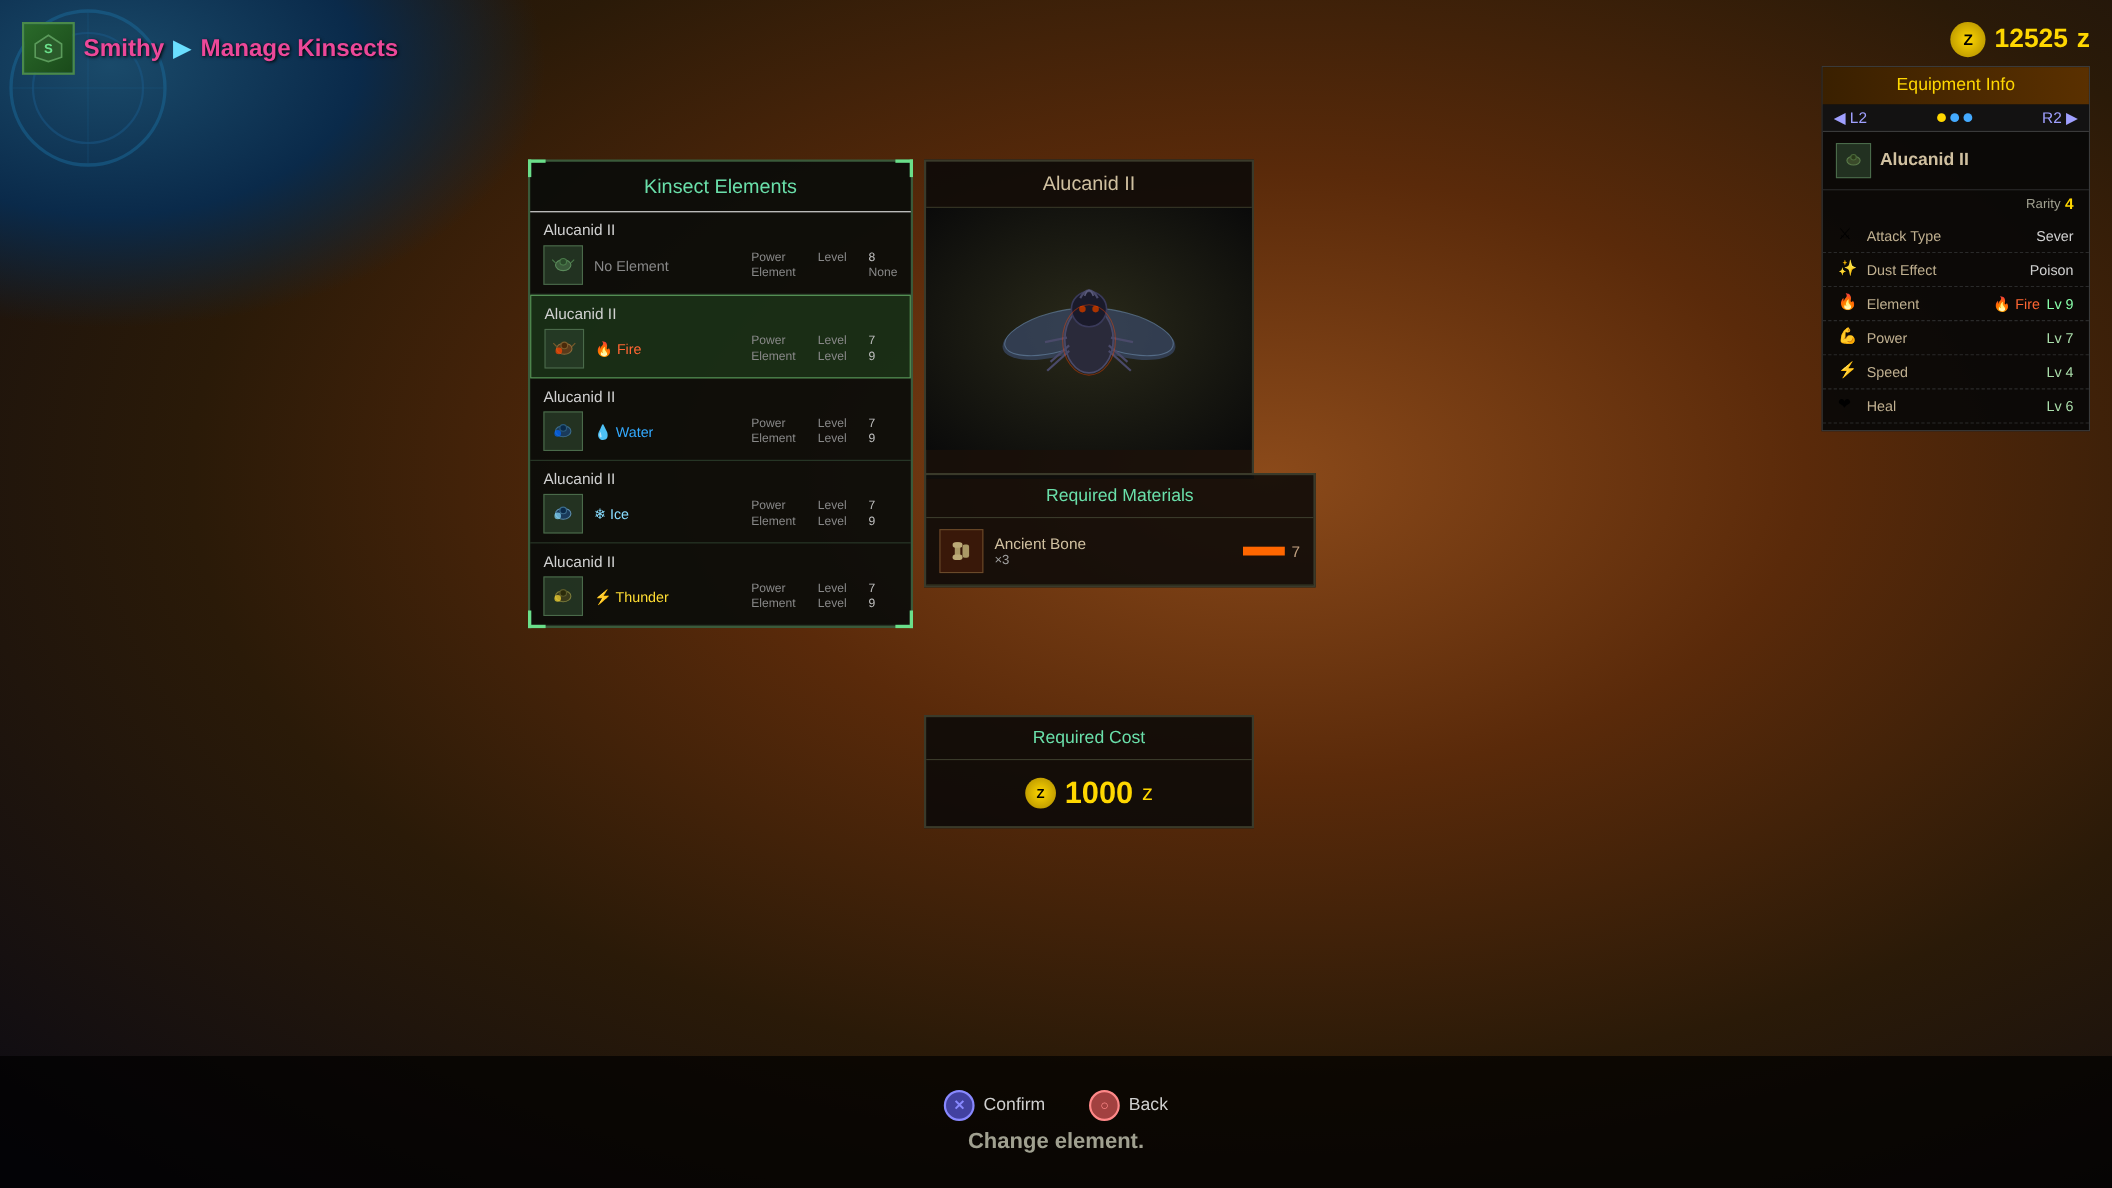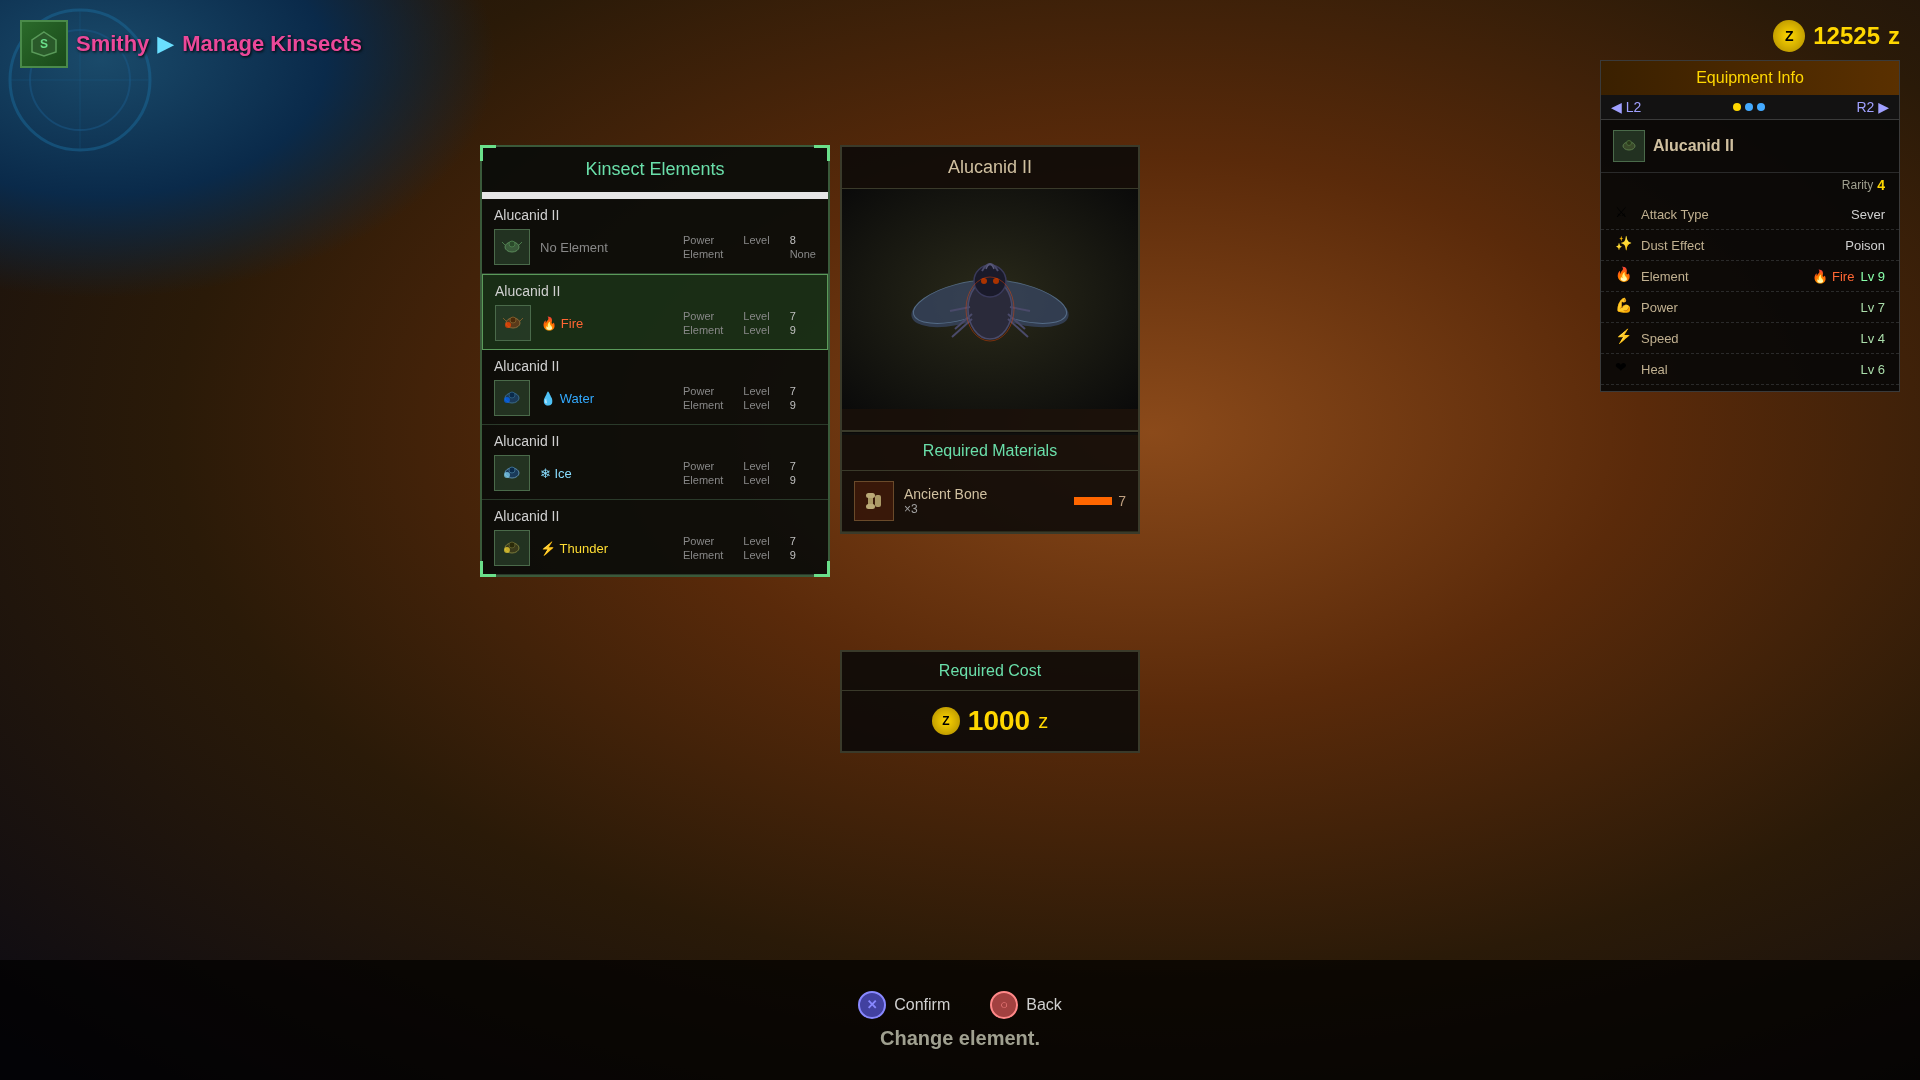--- a/index.html
+++ b/index.html
@@ -86,21 +86,21 @@
       background: rgba(10, 12, 10, 0.92);
       border: 2px solid #3A5A3A;
       border-radius: 4px;
     }
 
     .kinsect-panel-title {
       text-align: center;
       color: #6ADFAA;
       font-size: 18px;
       padding: 12px;
-      border-bottom: 7px solid #e5e5e5;
+      border-bottom: 1px solid #e5e5e5;
     }
 
     .kinsect-item {
       padding: 8px 12px;
       border-bottom: 1px solid #2A3A2A;
       cursor: pointer;
     }
 
     .kinsect-item.selected {
       background: rgba(50, 120, 50, 0.3);
@@ -186,21 +186,21 @@
       align-items: center;
       justify-content: center;
       height: 220px;
       background: radial-gradient(ellipse at center, #2A2A1A 0%, #0A0A0A 100%);
     }
 
     
     .materials-panel {
       position: absolute;
       top: 430px; left: 840px;
-      width: 300px;
+      width: 356px;
       background: rgba(8,8,8,0.85);
       border: 2px solid #3A3A2A;
     }
 
     .materials-title {
       text-align: center;
       color: #6ADFAA;
       font-size: 16px;
       padding: 10px;
       border-bottom: 1px solid #3A3A2A;
@@ -291,21 +291,21 @@
 
     .cost-unit {
       color: #FFD700;
       font-size: 20px;
     }
 
     
     .equip-panel {
       position: absolute;
       top: 60px; right: 20px;
-      width: 300px;
+      width: 244px;
       background: rgba(8,8,8,0.92);
       border: 1px solid #3A3A3A;
     }
 
     .equip-header {
       background: linear-gradient(to right, #3A2000, #5A3000);
       padding: 8px 12px;
       text-align: center;
     }
 

